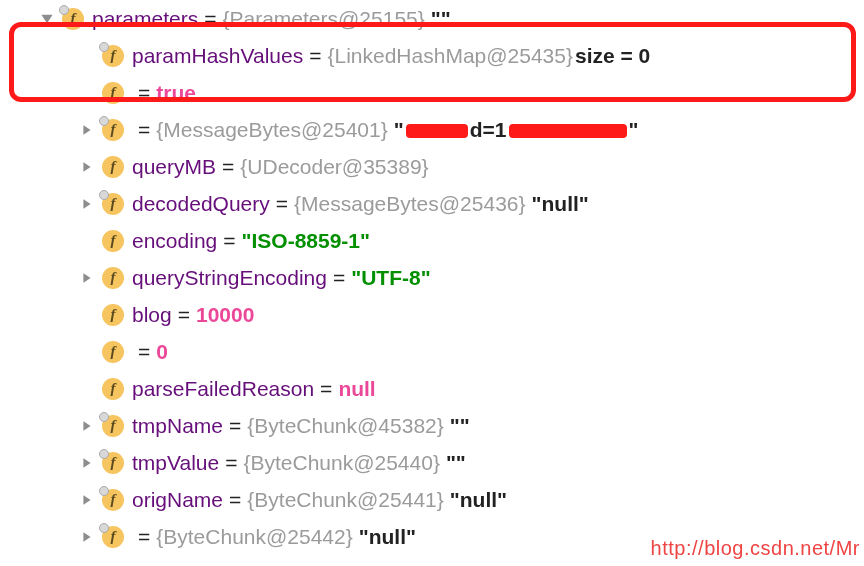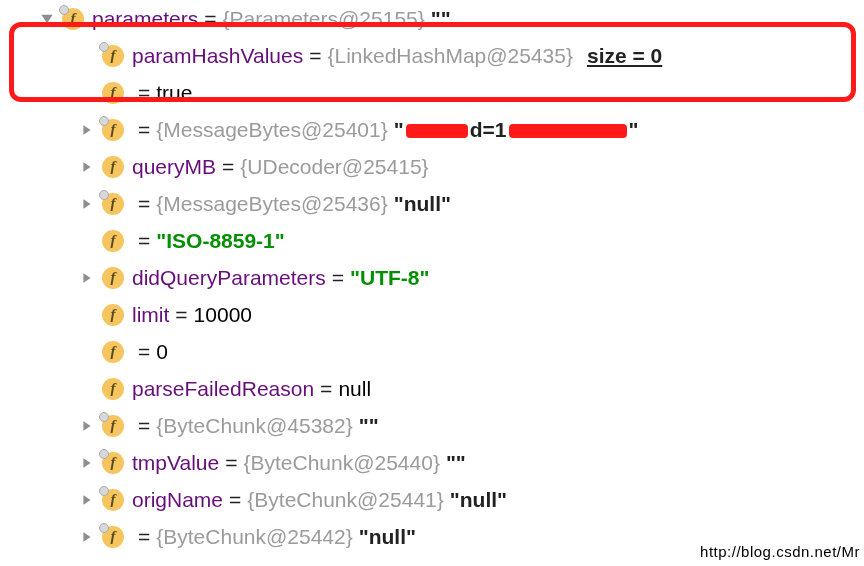--- a/index.html
+++ b/index.html
@@ -61,21 +61,21 @@
       left: -3px;
       width: 8px;
       height: 8px;
       border-radius: 50%;
       background: #d8d8d8;
       border: 1px solid #aaa;
     }
     .field-name { color: #660e7a; text-align: right; }
     .eq { color: #222; margin: 0 6px; }
     .obj-ref { color: #9b9b9b; text-align: center; }
-    .value-dark { color: #000000; font-weight: 400; }
+    .value-dark { color: #ec4899; font-weight: 700; }
     .value-green { color: #028f00; font-weight: 700; }
     .value-quotes { color: #222; font-weight: 600; }
 
     .red-box {
       position: absolute;
       border: 5px solid #ff1a1a;
       border-radius: 12px;
       top: 22px;
       left: 9px;
       width: 847px;
@@ -90,22 +90,22 @@
       vertical-align: middle;
       margin: 0 2px;
     }
     .r1 { width: 62px; height: 14px; }
     .r2 { width: 118px; height: 14px; }
 
     .watermark {
       position: absolute;
       bottom: 6px;
       right: 4px;
-      color: #000000;
-      font-size: 15px;
+      color: #ef4444;
+      font-size: 20px;
       font-family: Arial, sans-serif;
       letter-spacing: 0.5px;
       text-align: right;
     }
   </style>
 </head>
 <body>
 
 <div class="tree">
 
@@ -126,21 +126,21 @@
 
   <div id="items">
       <div class="tree-row indent-1">
         <div class="spacer-toggle"></div>
         <div class="field-icon lock">
           <span>f</span>
         </div>
         <span class="field-name">paramHashValues</span>
         <span class="eq">=</span>
         <span class="obj-ref">{LinkedHashMap@25435}</span>
-        <span class="value-quotes" style="margin-left: 14px; text-decoration: underline;">  size = 0</span>
+        <span class="value-quotes" style="margin-left: 2px;">  size = 0</span>
       </div>
       <div class="tree-row indent-1">
         <div class="spacer-toggle"></div>
         <div class="field-icon">
           <span>f</span>
         </div>
         <span class="eq">=</span>
         <span class="value-dark">true</span>
       </div>
       <div class="tree-row indent-1">
@@ -160,62 +160,64 @@
         <div class="expand-toggle">
           <svg width="12" height="12" viewBox="0 0 10 10">
             <path d="M2 1 L8 5 L2 9 Z"></path>
           </svg>
         </div>
         <div class="field-icon">
           <span>f</span>
         </div>
         <span class="field-name">queryMB</span>
         <span class="eq">=</span>
-        <span class="obj-ref">{UDecoder@25415}</span>
-      </div>
-      <div class="tree-row indent-1">
-        <div class="expand-toggle">
-          <svg width="12" height="12" viewBox="0 0 10 10">
-            <path d="M2 1 L8 5 L2 9 Z"></path>
-          </svg>
-        </div>
-        <div class="field-icon lock">
-          <span>f</span>
-        </div>
+        <span class="obj-ref">{UDecoder@35389}</span>
+      </div>
+      <div class="tree-row indent-1">
+        <div class="expand-toggle">
+          <svg width="12" height="12" viewBox="0 0 10 10">
+            <path d="M2 1 L8 5 L2 9 Z"></path>
+          </svg>
+        </div>
+        <div class="field-icon lock">
+          <span>f</span>
+        </div>
+        <span class="field-name">decodedQuery</span>
         <span class="eq">=</span>
         <span class="obj-ref">{MessageBytes@25436}</span>
         <span class="value-quotes" style="margin-left: 6px;">"null"</span>
       </div>
       <div class="tree-row indent-1">
         <div class="spacer-toggle"></div>
         <div class="field-icon">
           <span>f</span>
         </div>
+        <span class="field-name">encoding</span>
         <span class="eq">=</span>
         <span class="value-green">"ISO-8859-1"</span>
       </div>
       <div class="tree-row indent-1">
         <div class="expand-toggle">
           <svg width="12" height="12" viewBox="0 0 10 10">
             <path d="M2 1 L8 5 L2 9 Z"></path>
           </svg>
         </div>
         <div class="field-icon">
           <span>f</span>
         </div>
-        <span class="field-name">didQueryParameters</span>
+        <span class="field-name">queryStringEncoding</span>
         <span class="eq">=</span>
         <span class="value-green">"UTF-8"</span>
       </div>
       <div class="tree-row indent-1">
         <div class="spacer-toggle"></div>
         <div class="field-icon">
           <span>f</span>
         </div>
-        <span class="field-name">limit</span>
+        <span class="field-name">blog</span>
         <span class="eq">=</span>
         <span class="value-dark">10000</span>
       </div>
       <div class="tree-row indent-1">
         <div class="spacer-toggle"></div>
         <div class="field-icon">
           <span>f</span>
         </div>
         <span class="eq">=</span>
         <span class="value-dark">0</span>
@@ -231,20 +233,21 @@
       </div>
       <div class="tree-row indent-1">
         <div class="expand-toggle">
           <svg width="12" height="12" viewBox="0 0 10 10">
             <path d="M2 1 L8 5 L2 9 Z"></path>
           </svg>
         </div>
         <div class="field-icon lock">
           <span>f</span>
         </div>
+        <span class="field-name">tmpName</span>
         <span class="eq">=</span>
         <span class="obj-ref">{ByteChunk@45382}</span>
         <span class="value-quotes" style="margin-left: 6px;">""</span>
       </div>
       <div class="tree-row indent-1">
         <div class="expand-toggle">
           <svg width="12" height="12" viewBox="0 0 10 10">
             <path d="M2 1 L8 5 L2 9 Z"></path>
           </svg>
         </div>

